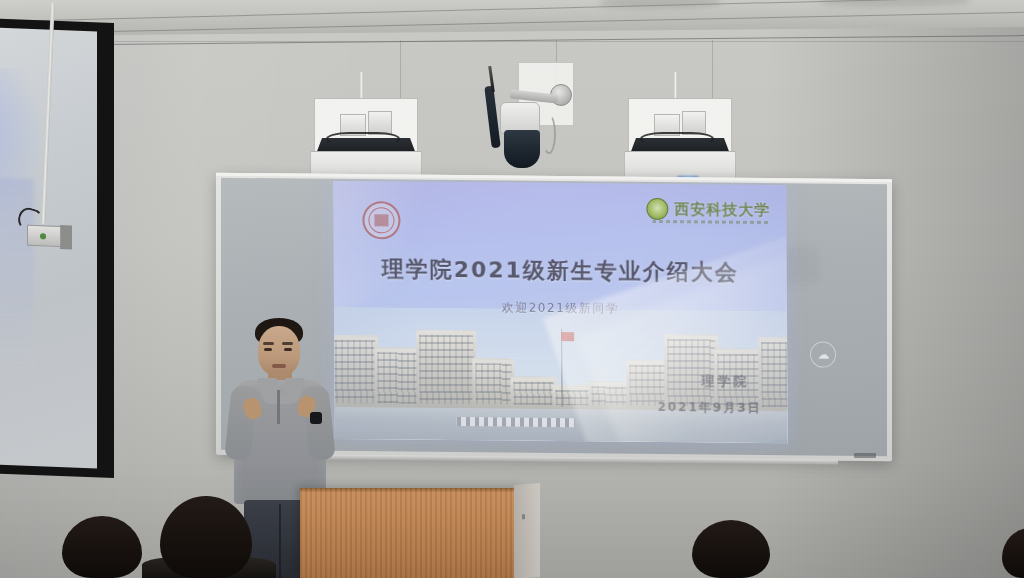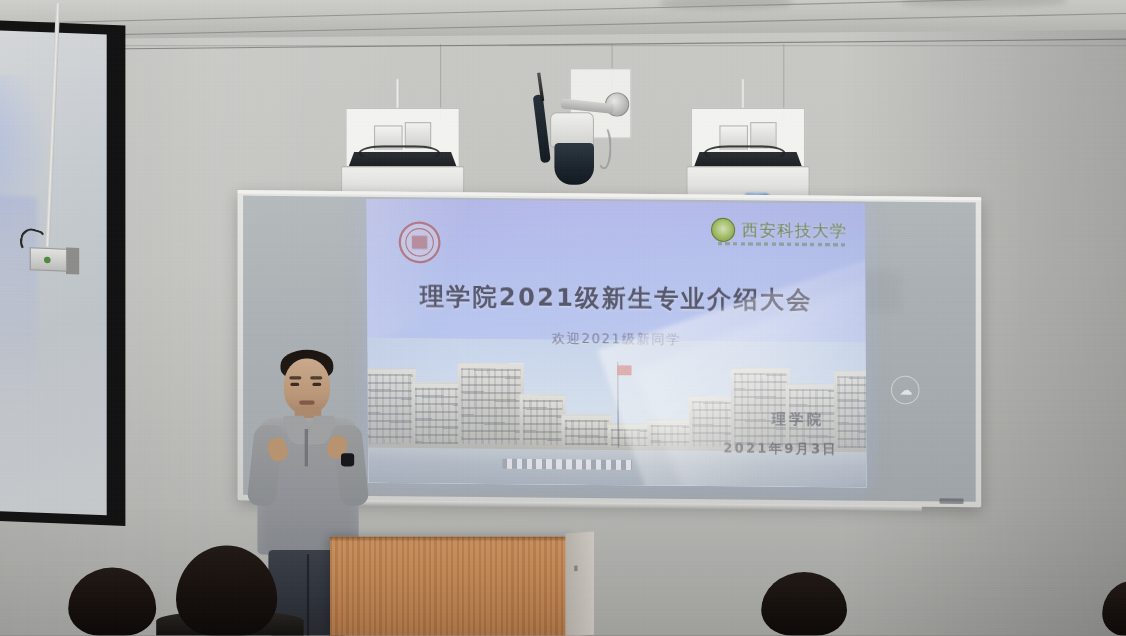--- a/index.html
+++ b/index.html
@@ -188,21 +188,21 @@
     position:absolute; right:16px; top:14px;
     display:flex; align-items:center; gap:6px;
   }
   .uni-mark{
     width:22px; height:22px; border-radius:50%;
     background:radial-gradient(circle at 50% 45%, #d7e3b6 0%, #9fbc5e 55%, #6f8a34 100%);
     border:1px solid rgba(90,110,45,.8);
   }
   .uni-name{
     font-family:"DejaVu Sans", sans-serif;
-    font-size:15px; font-weight:normal; letter-spacing:1px;
+    font-size:15px; font-weight:bold; letter-spacing:1px;
     color:rgba(92,118,52,.85);
     text-shadow:0 0 2px rgba(255,255,255,.5);
     filter:blur(.25px);
   }
   .uni-sub{
     position:absolute; right:16px; top:36px;
     width:118px; height:3px;
     background:repeating-linear-gradient(90deg, rgba(100,120,60,.45) 0 4px, rgba(100,120,60,0) 4px 7px);
   }
 

